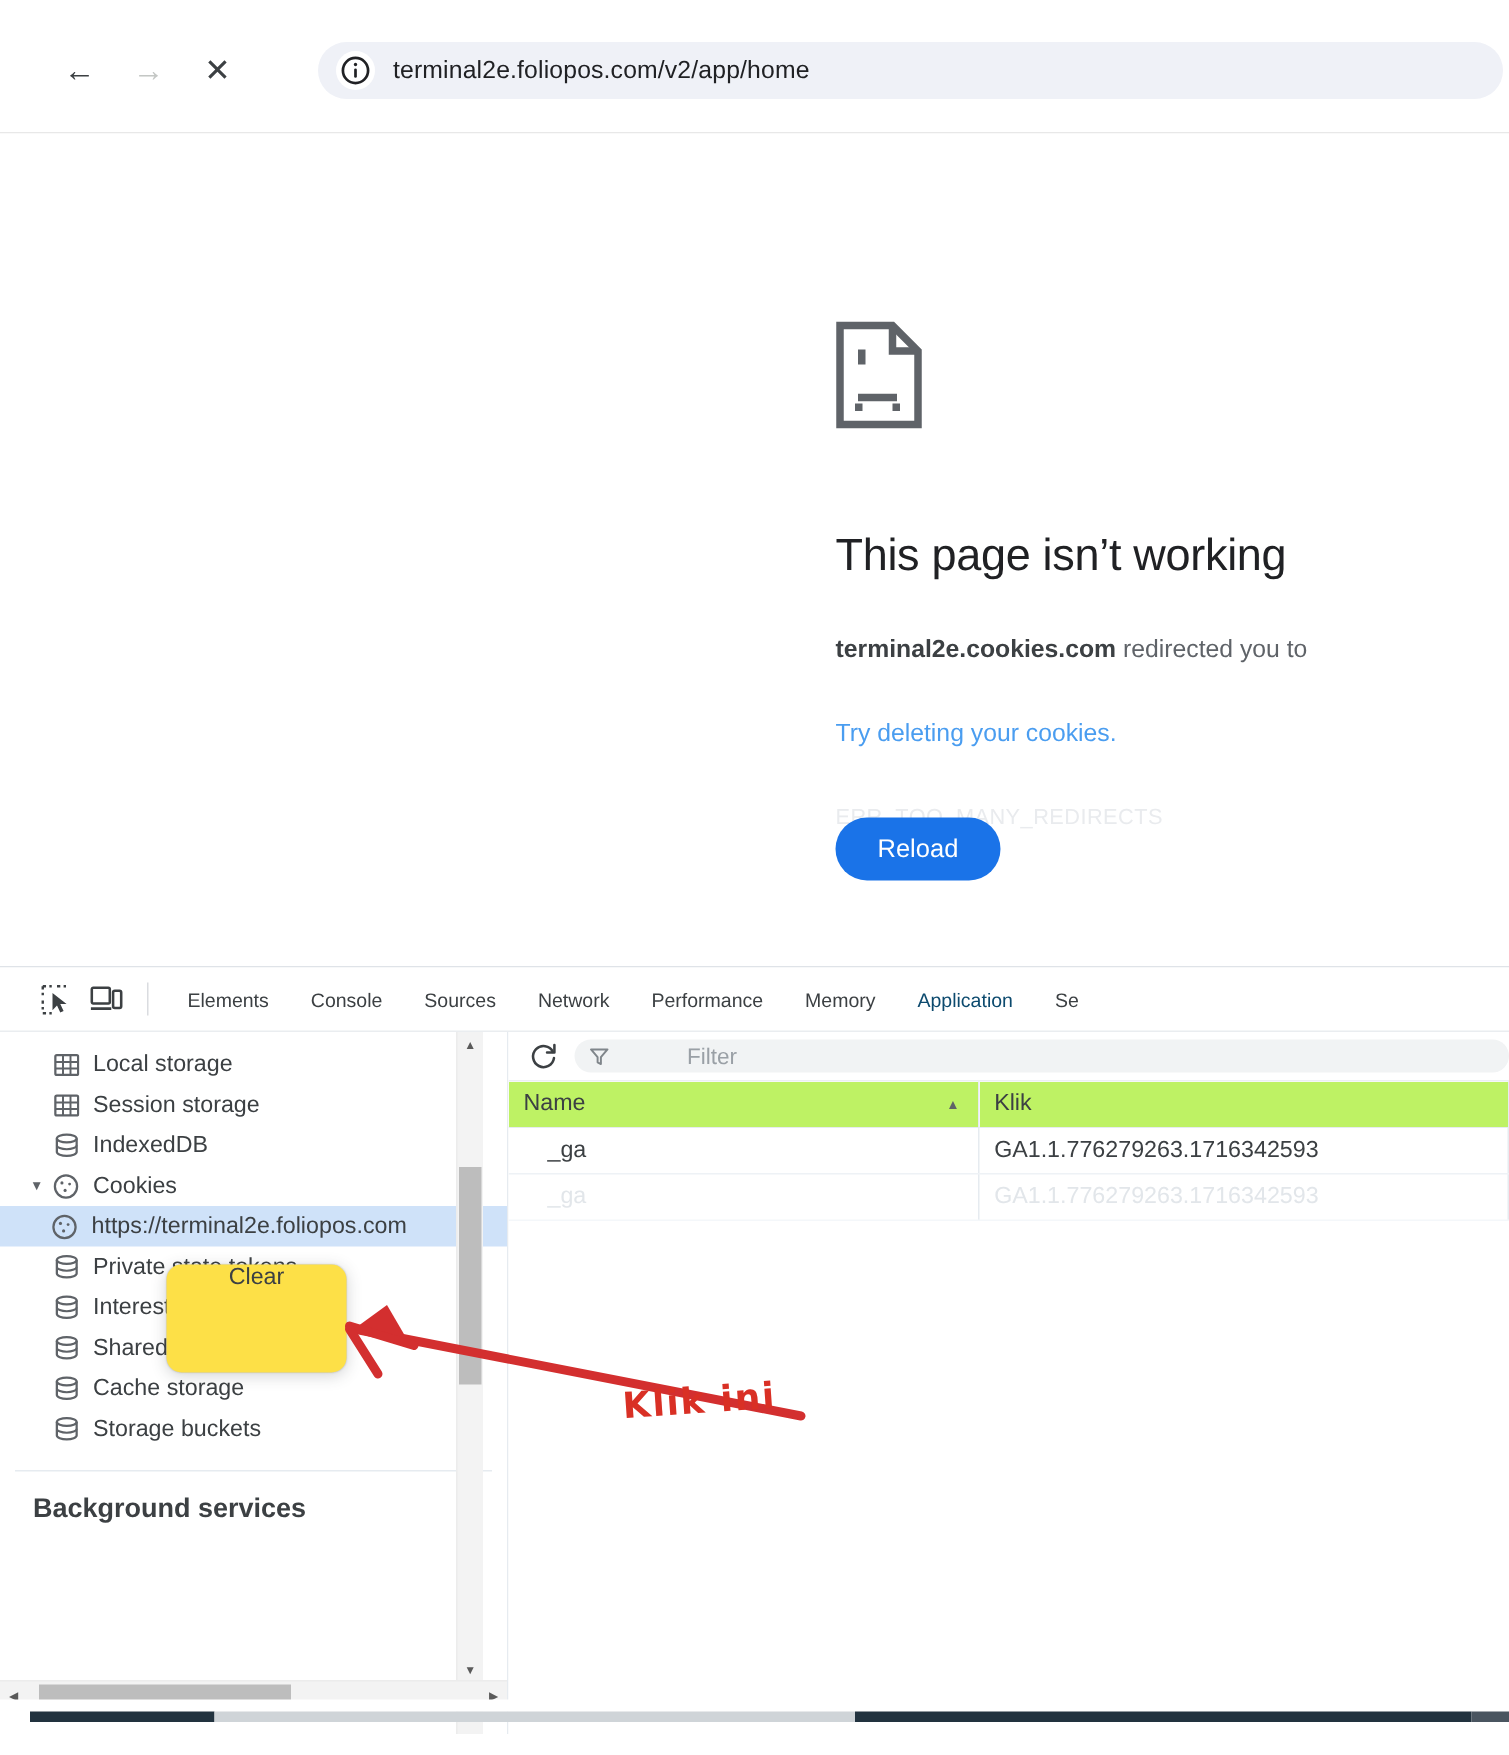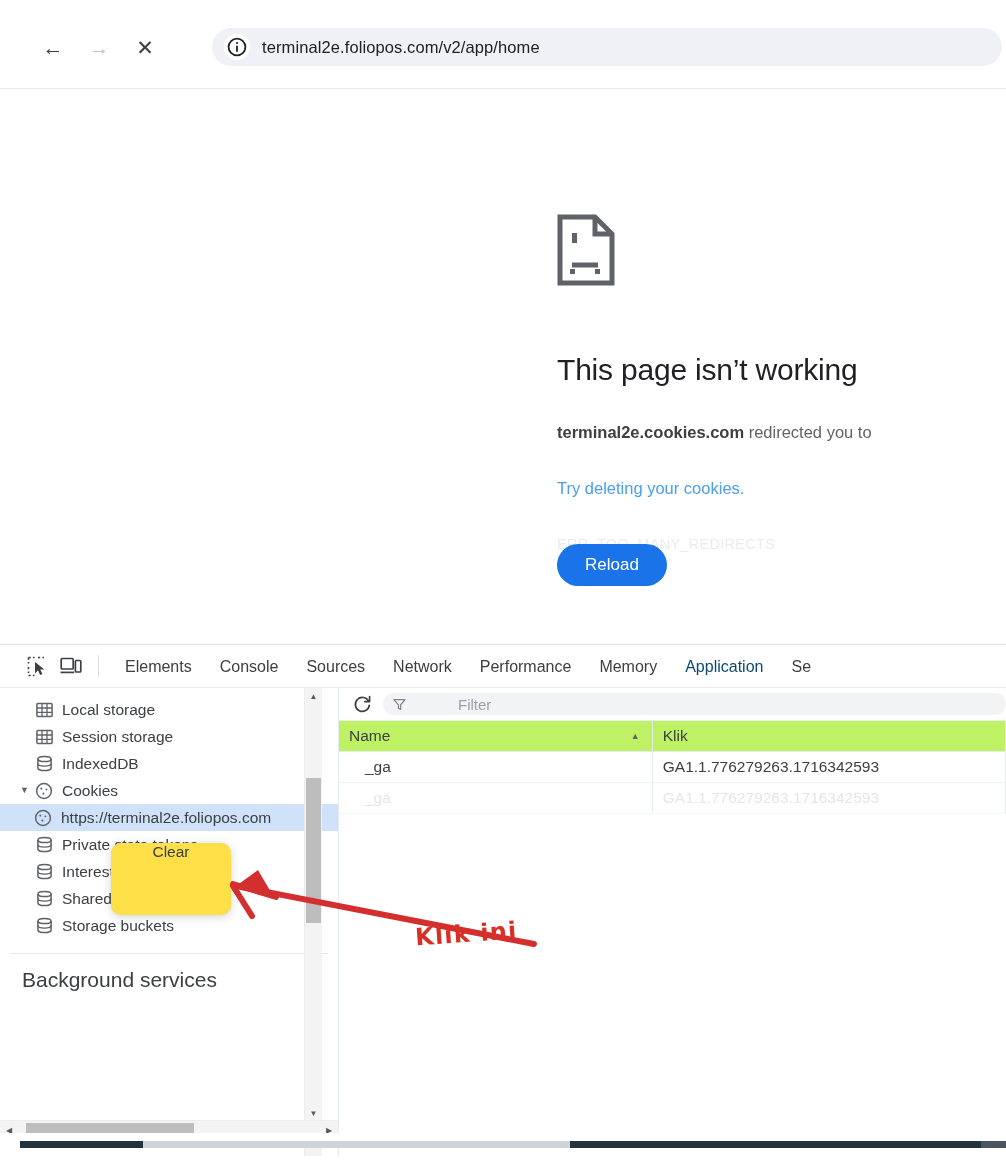--- a/index.html
+++ b/index.html
@@ -164,21 +164,21 @@
     flex: 0 0 auto;
   }
   .dt-icon-btn:first-child { margin-left: 20px; }
   .dt-sep {
     width: 1px; height: 22px;
     background: #dadce0;
     margin: 0 12px 0 10px;
     flex: 0 0 auto;
   }
   .dt-tab {
-    font-size: 16px;
+    font-size: 13px;
     color: #3c4043;
     padding: 13px 14px;
     height: 41px;
     line-height: 41px;
     cursor: pointer;
     white-space: nowrap;
     flex: 0 0 auto;
     position: relative;
   }
   .dt-tab.active { color: #0c4a6e; }
@@ -236,22 +236,22 @@
     align-items: center;
     justify-content: center;
   }
   .tree-label { line-height: 1; }
 
   .tree-divider {
     margin: 14px 10px 10px 10px;
     border-top: 1px solid #e6ebf0;
   }
   .tree-section {
-    font-size: 21px;
-    font-weight: 400;
+    font-size: 18px;
+    font-weight: 700;
     color: #3c4043;
     padding: 4px 0 4px 22px;
   }
 
   
   .sb-vscroll {
     position: absolute;
     right: 16px; top: 0;
     width: 17px;
     height: 100%;
@@ -611,20 +611,30 @@
           <span class="tree-ico">
             <svg width="17" height="17" viewBox="0 0 17 17">
               <ellipse cx="8.5" cy="4" rx="6.6" ry="2.6" fill="none" stroke="#5f6368" stroke-width="1.5"></ellipse>
               <path d="M1.9 4 V13 c0 1.4 3 2.6 6.6 2.6 s6.6 -1.2 6.6 -2.6 V4" fill="none" stroke="#5f6368" stroke-width="1.5"></path>
               <path d="M1.9 8.5 c0 1.4 3 2.6 6.6 2.6 s6.6 -1.2 6.6 -2.6" fill="none" stroke="#5f6368" stroke-width="1.3"></path>
             </svg>
           </span>
           <span class="tree-label">Shared storage</span>
         </div>
 
+        <div class="tree-row">
+          <span class="tree-ico">
+            <svg width="17" height="17" viewBox="0 0 17 17">
+              <ellipse cx="8.5" cy="4" rx="6.6" ry="2.6" fill="none" stroke="#5f6368" stroke-width="1.5"></ellipse>
+              <path d="M1.9 4 V13 c0 1.4 3 2.6 6.6 2.6 s6.6 -1.2 6.6 -2.6 V4" fill="none" stroke="#5f6368" stroke-width="1.5"></path>
+              <path d="M1.9 8.5 c0 1.4 3 2.6 6.6 2.6 s6.6 -1.2 6.6 -2.6" fill="none" stroke="#5f6368" stroke-width="1.3"></path>
+            </svg>
+          </span>
+          <span class="tree-label">Cache storage</span>
+        </div>
 
         <div class="tree-row">
           <span class="tree-ico">
             <svg width="17" height="17" viewBox="0 0 17 17">
               <ellipse cx="8.5" cy="4" rx="6.6" ry="2.6" fill="none" stroke="#5f6368" stroke-width="1.5"></ellipse>
               <path d="M1.9 4 V13 c0 1.4 3 2.6 6.6 2.6 s6.6 -1.2 6.6 -2.6 V4" fill="none" stroke="#5f6368" stroke-width="1.5"></path>
               <path d="M1.9 8.5 c0 1.4 3 2.6 6.6 2.6 s6.6 -1.2 6.6 -2.6" fill="none" stroke="#5f6368" stroke-width="1.3"></path>
             </svg>
           </span>
           <span class="tree-label">Storage buckets</span>

